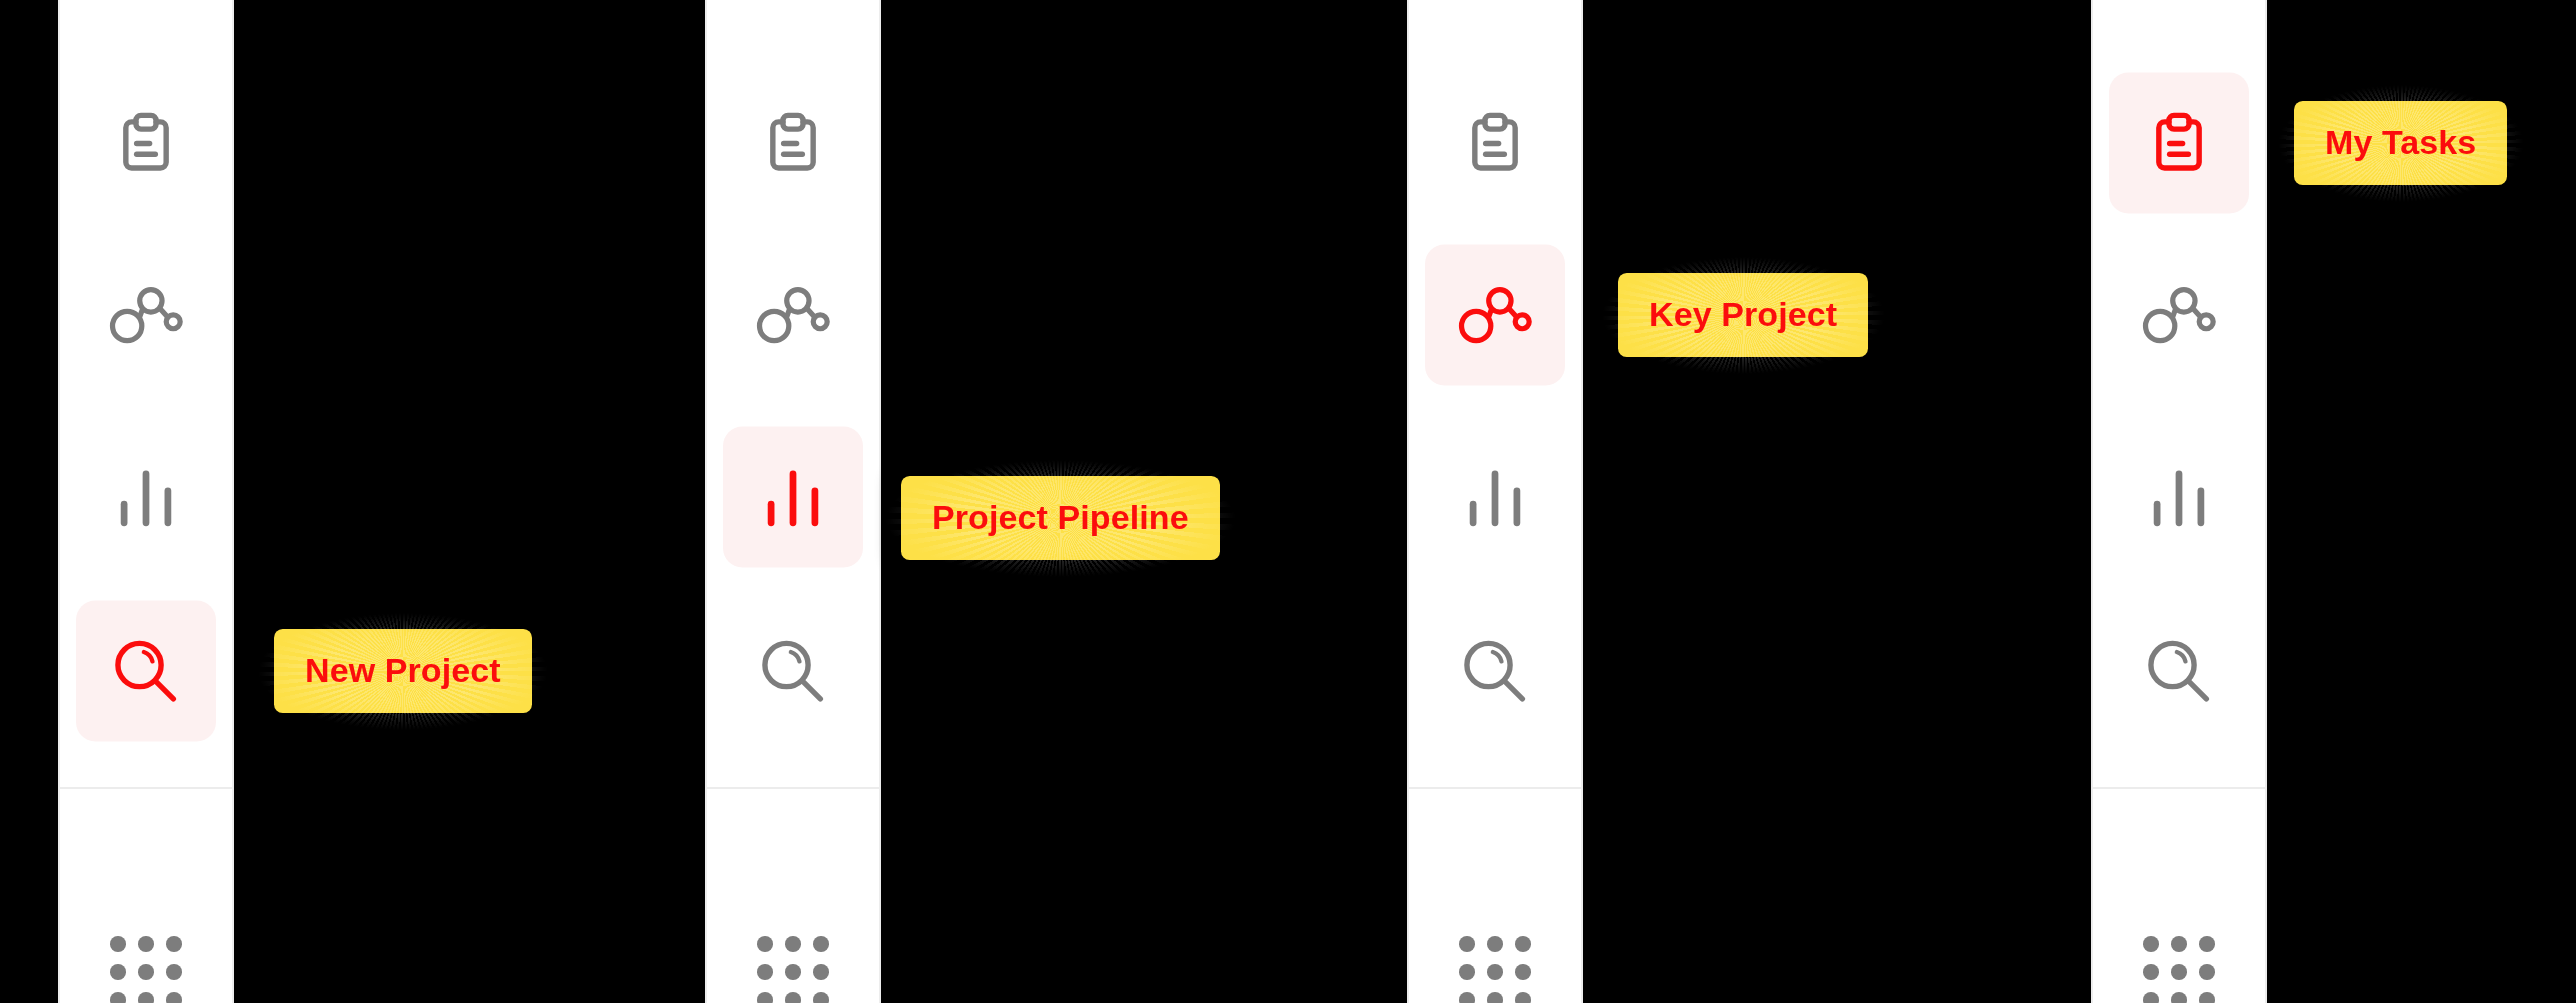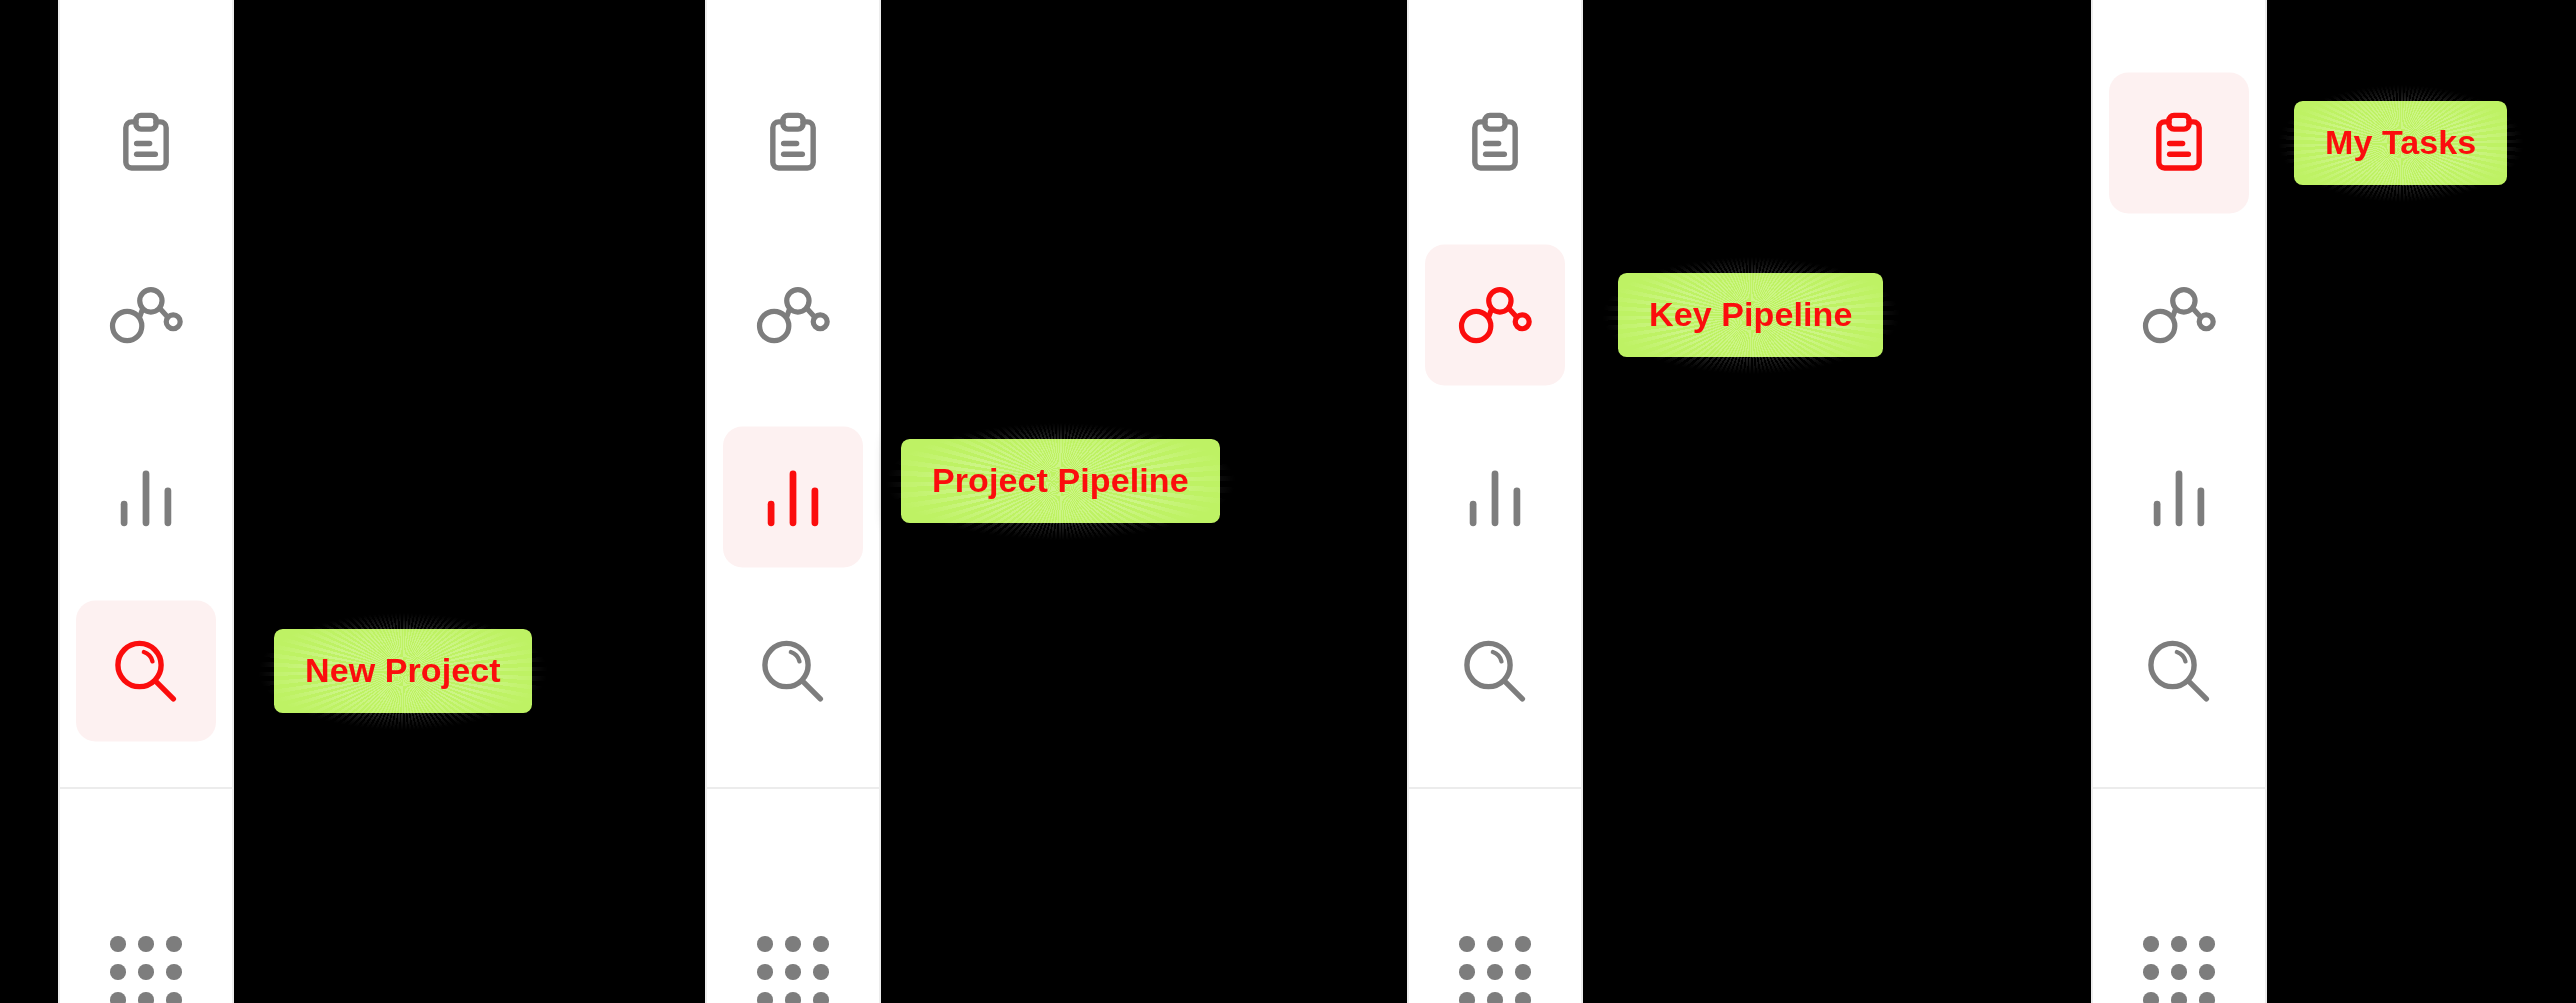--- a/index.html
+++ b/index.html
@@ -123,21 +123,21 @@
     width: 15.5px;
     height: 15.5px;
     border-radius: 50%;
     background: #7d7d7d;
   }
 
   
   .tooltip {
     position: absolute;
     transform: translateY(-50%);
-    background: #bef264;
+    background: #fde047;
     color: #fb0d0d;
     font-size: 34px;
     font-weight: bold;
     letter-spacing: 0.1px;
     line-height: 1;
     padding: 24px 31px 26px 31px;
     border-radius: 8.7px;
     white-space: nowrap;
     box-shadow:
       0 0 0 2.9px rgba(0,0,0,0.10),
@@ -295,21 +295,21 @@
               <i></i>
               <i></i>
               <i></i>
               <i></i>
               <i></i>
         </span>
       </div>
     </div>
       </div>
     </div>
-    <div class="tooltip" style="left:901px;top:481px">
+    <div class="tooltip" style="left:901px;top:518px">
       <span class="tooltip-label">Project Pipeline</span>
     </div>
     <div class="panel" style="left:1407px;width:176px;">
       <div class="rail">
         <div class="rail-top">
           <div class="nav-item" style="top:143px">
         <span class="nav-ico">
     <svg width="72" height="72" viewBox="0 0 100 100" aria-hidden="true">
       <path class="ico-stroke" d="M36 20 H30 a8 8 0 0 0 -8 8 V76 a8 8 0 0 0 8 8 H70 a8 8 0 0 0 8 -8 V28 a8 8 0 0 0 -8 -8 H64"></path>
       <rect class="ico-stroke" x="36" y="11" width="28" height="19" rx="7"></rect>
@@ -360,21 +360,21 @@
               <i></i>
               <i></i>
               <i></i>
               <i></i>
         </span>
       </div>
     </div>
       </div>
     </div>
     <div class="tooltip" style="left:1618px;top:315px">
-      <span class="tooltip-label">Key Pipeline</span>
+      <span class="tooltip-label">Key Project</span>
     </div>
     <div class="panel" style="left:2091px;width:176px;">
       <div class="rail">
         <div class="rail-top">
           <div class="nav-item active" style="top:143px">
         <span class="nav-ico">
     <svg width="72" height="72" viewBox="0 0 100 100" aria-hidden="true">
       <path class="ico-stroke" d="M36 20 H30 a8 8 0 0 0 -8 8 V76 a8 8 0 0 0 8 8 H70 a8 8 0 0 0 8 -8 V28 a8 8 0 0 0 -8 -8 H64"></path>
       <rect class="ico-stroke" x="36" y="11" width="28" height="19" rx="7"></rect>
       <path class="ico-stroke" d="M37 50 H55"></path>

